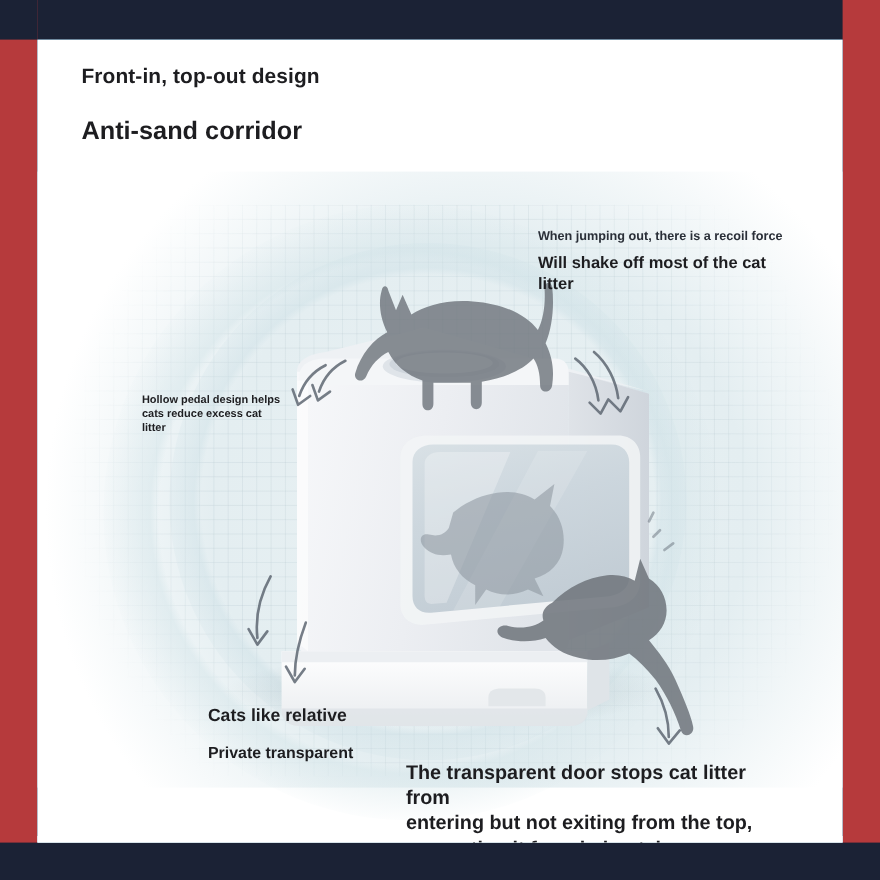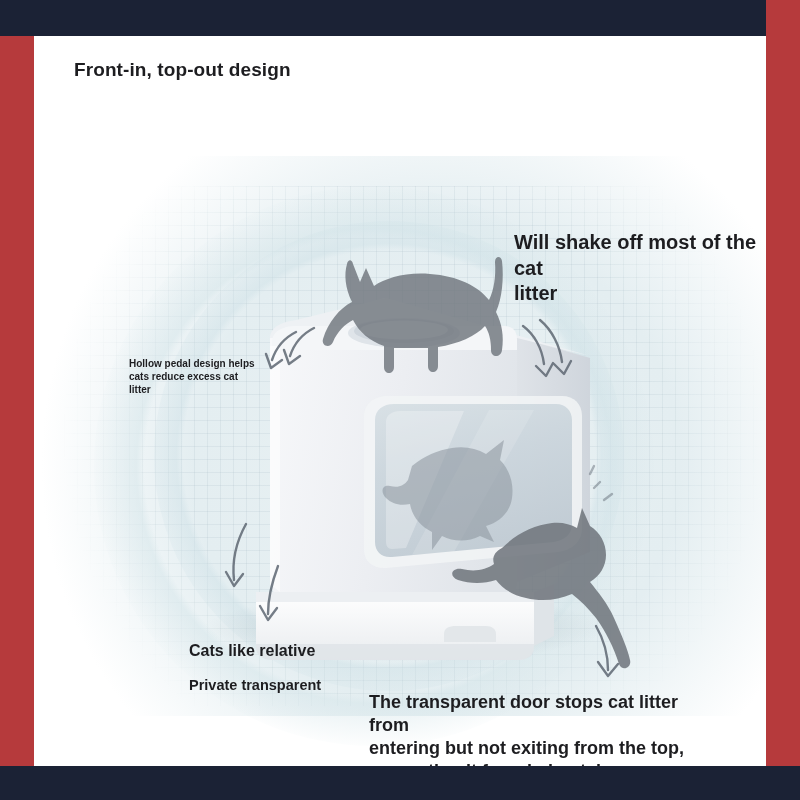--- a/index.html
+++ b/index.html
@@ -101,21 +101,21 @@
     position: absolute;
     color: #1d1d20;
     font-weight: bold;
     line-height: 1.28;
     white-space: pre-line;
   }
   #h-title1 { left: 40px; top: 22px; font-size: 19px; letter-spacing: .1px; }
   #h-title2 { left: 40px; top: 68px; font-size: 23px; }
   #h-sub1   { left: 22px; top: 125px; font-size: 16px; width: 330px; }
   #h-note-small { left: 455px; top: 172px; font-size: 11.5px; color: #2a2f38; font-weight: bold; }
-  #h-note-big   { left: 480px; top: 194px; font-size: 20px; width: 250px; }
+  #h-note-big   { left: 455px; top: 194px; font-size: 15px; width: 250px; }
   #h-left-pedal { left: 95px; top: 322px; font-size: 10px; width: 185px; }
   #h-cats-like  { left: 155px; top: 605px; font-size: 16px; }
   #h-private    { left: 155px; top: 640px; font-size: 14.5px; }
   #h-bottom     { left: 335px; top: 655px; font-size: 18px; width: 350px; }
 
   
   .box-wrap { position: absolute; left: 0; top: 0; width: 732px; height: 730px; }
 </style>
 </head>
 <body>
@@ -293,21 +293,23 @@
           <g opacity="0.55">
             <path d="M560 452 L566 446"></path>
             <path d="M570 464 L578 458"></path>
             <path d="M556 438 L560 430"></path>
           </g>
         </g>
       </svg>
     </div>
 
     <div class="t" id="h-title1">Front-in, top-out design</div>
-
+    <div class="t" id="h-title2">Anti-sand corridor</div>
+
+    <div class="t" id="h-note-small">When jumping out, there is a recoil force</div>
     <div class="t" id="h-note-big">Will shake off most of the cat
 litter</div>
     <div class="t" id="h-left-pedal">Hollow pedal design helps
 cats reduce excess cat
 litter</div>
     <div class="t" id="h-cats-like">Cats like relative</div>
     <div class="t" id="h-private">Private transparent</div>
     <div class="t" id="h-bottom">The transparent door stops cat litter from
 entering but not exiting from the top,
 preventing it from being taken away</div>

